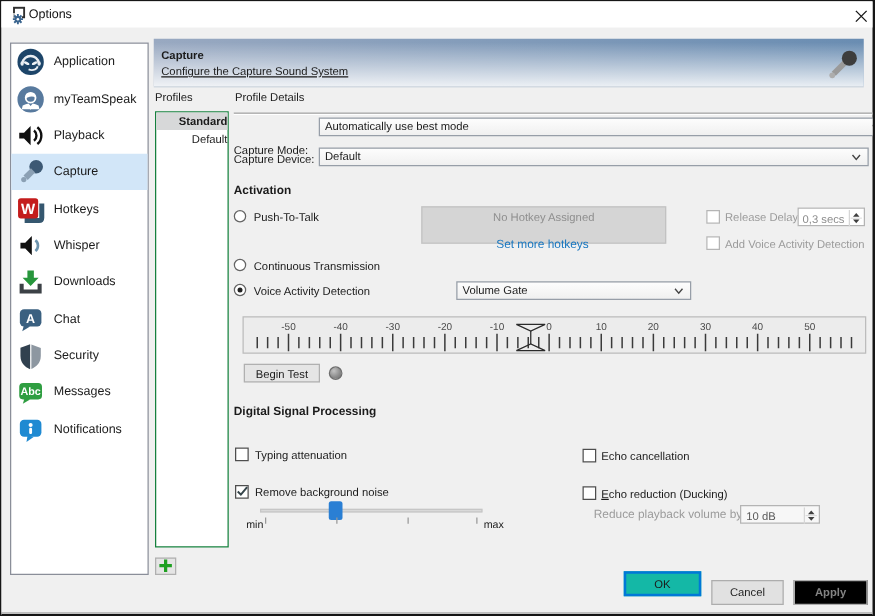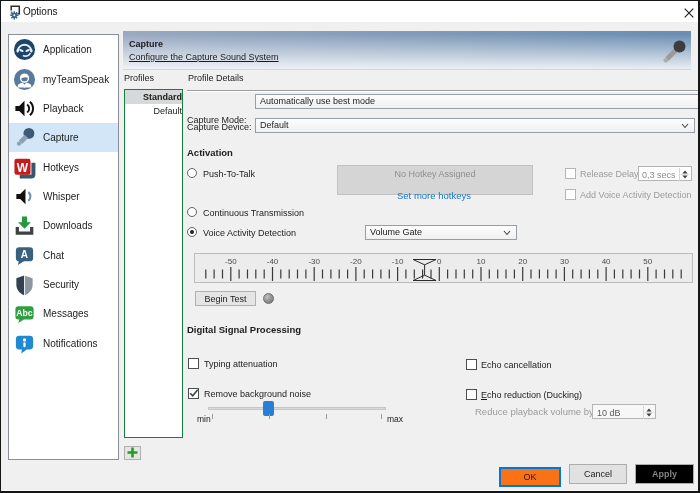--- a/index.html
+++ b/index.html
@@ -205,21 +205,21 @@
   <span class="t" style="left:396px;top:190px;font-size:9.5px;color:#1877c0;">Set more hotkeys</span>
   <div class="check dis" style="left:564px;top:188px;"></div>
   <span class="t gray" style="left:579px;top:189px;">Add Voice Activity Detection</span>
 
   <div class="radio" style="left:186px;top:206px;"></div>
   <span class="t" style="left:202px;top:207px;">Continuous Transmission</span>
 
   <div class="radio on" style="left:186px;top:226px;"></div>
   <span class="t" style="left:202px;top:227px;">Voice Activity Detection</span>
   <span class="t" style="left:337px;top:227px;margin-left:36px;">Mode</span>
-  <div class="combo" style="left:364px;top:224px;width:152px;">Volume Gate
+  <div class="combo" style="left:364px;top:224px;width:188px;">Volume Gate
     <svg width="8" height="6" viewBox="0 0 8 6">
         <path d="M1,1 L4,4.5 L7,1" fill="none" stroke="#444" stroke-width="1.1"></path>
       </svg></div>
 
   <div class="abs" style="left:193px;top:252px;width:499px;height:30px;background:#ececec;border:1px solid #bcbcbc;box-sizing:border-box;"></div>
   <svg class="abs" style="left:194px;top:253px;" width="497" height="28" viewBox="0 0 497 28">
     <g font-family="Liberation Sans" font-size="8" fill="#4a4a4a" text-anchor="middle">
       <text x="35.8" y="10">-50</text>
         <text x="77.5" y="10">-40</text>
         <text x="119.2" y="10">-30</text>
@@ -331,16 +331,16 @@
     <span class="t" style="left:4px;top:3px;color:#5a5a5a;">10 dB</span>
     <div class="sa" style="top:1px;height:13px;">
       <svg width="10" height="13" viewBox="0 0 10 13">
           <path d="M5,2.4 L7.6,5.4 H2.4 Z" fill="#3f3f3f"></path>
           <path d="M5,10.6 L2.4,7.6 H7.6 Z" fill="#3f3f3f"></path>
           <path d="M0.5,6.5 H9.5" stroke="#d8d8d8" stroke-width="0.8"></path>
         </svg>
     </div>
   </div>
 
-  <div class="btn" style="left:498px;top:466px;width:62px;height:20px;background:#f97316;border:2px solid #0078d7;line-height:16px;">OK</div>
+  <div class="btn" style="left:498px;top:456px;width:62px;height:20px;background:#14b8a6;border:2px solid #0078d7;line-height:16px;">OK</div>
   <div class="btn" style="left:568px;top:463px;width:58px;height:20px;background:#e1e1e1;border-color:#adadad;line-height:18px;">Cancel</div>
   <div class="btn" style="left:634px;top:463px;width:59px;height:20px;background:#000000;border-color:#adadad;line-height:18px;color:#838383;font-weight:bold;">Apply</div>
 </div>
 
 </body></html>

